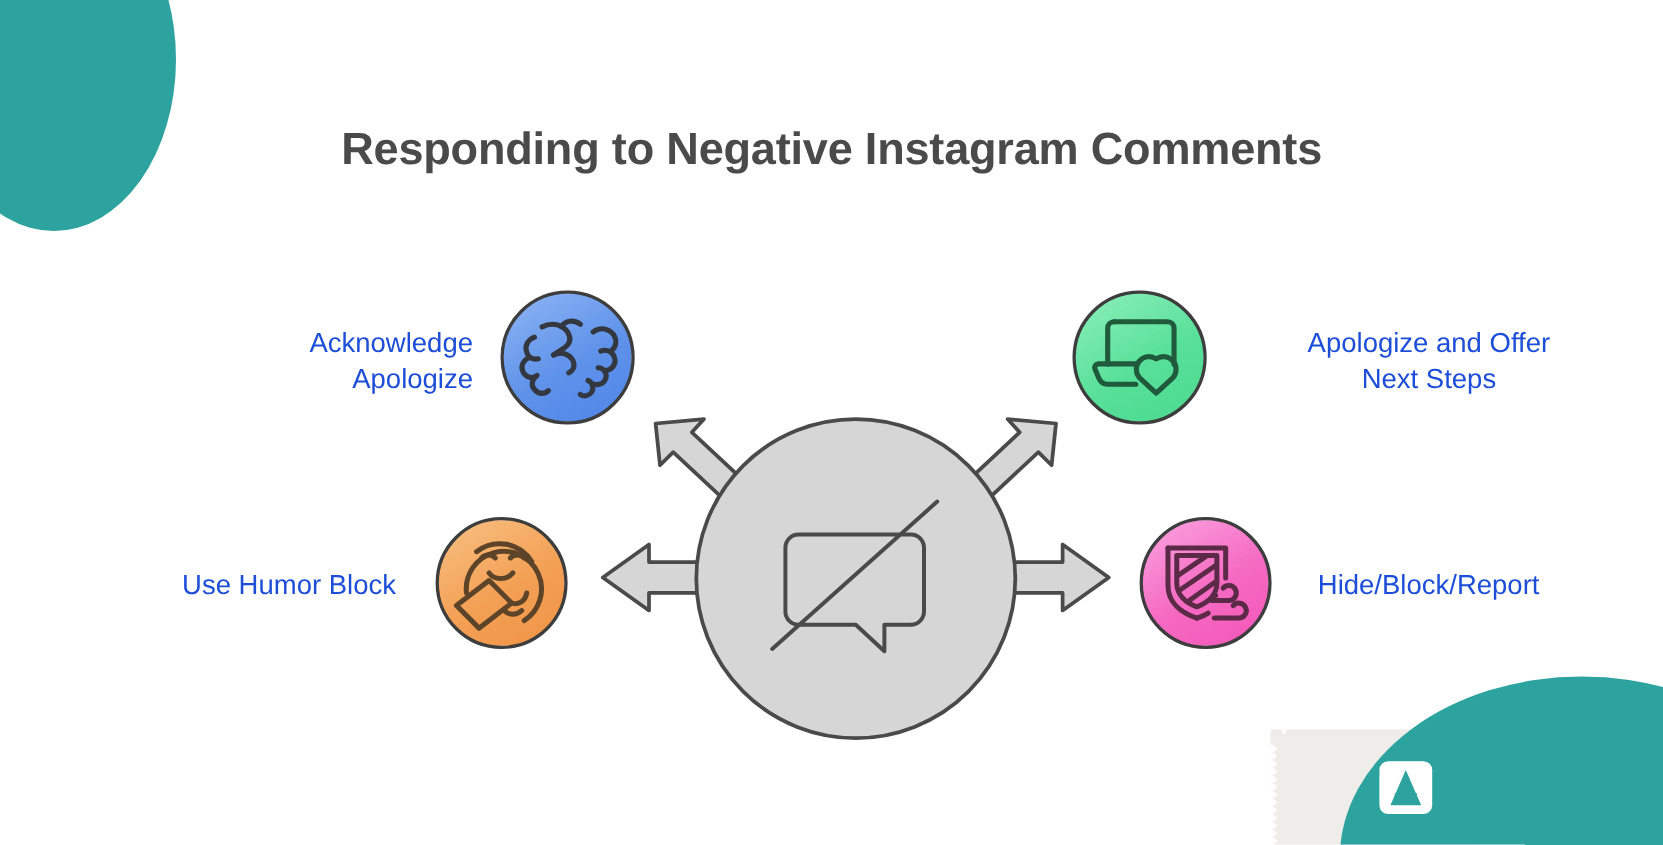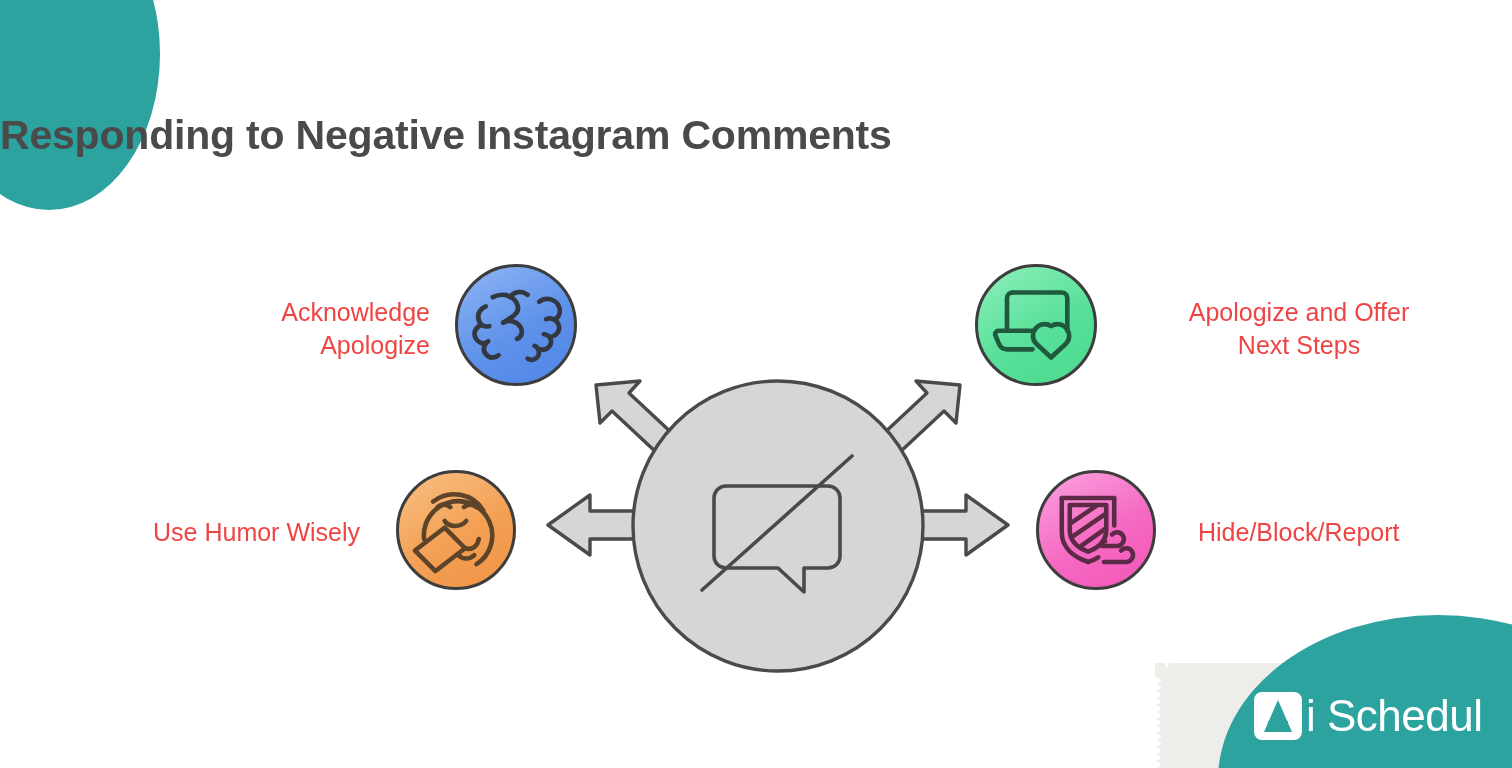--- a/index.html
+++ b/index.html
@@ -44,20 +44,21 @@
     width: 190px;
     height: 105px;
   }
 
   
   .title {
     position: absolute;
     left: 0;
     top: 112px;
     width: 1512px;
+    text-align: center;
     font-size: 41px;
     font-weight: bold;
     color: #4a4a4a;
     letter-spacing: -0.2px;
   }
 
   
   .center-graphic {
     position: absolute;
     left: 540px;
@@ -89,21 +90,21 @@
   }
   .node-hide {
     left: 1036px; top: 470px; width: 120px; height: 120px;
     background: linear-gradient(150deg, #fba3e0 0%, #f56ac2 55%, #f455b8 100%);
   }
 
   
   .label {
     position: absolute;
     font-size: 25px;
-    color: #ef4444;
+    color: #1d4ed8;
     line-height: 1.32;
   }
   .label-ack   { left: 160px; top: 296px; width: 270px; text-align: right; }
   .label-apo   { left: 1139px; top: 296px; width: 320px; text-align: center; }
   .label-hum   { left: 60px;  top: 516px; width: 300px; text-align: right; }
   .label-hide  { left: 1198px; top: 516px; width: 330px; text-align: left; }
 
   
   .logo {
     position: absolute;
@@ -235,30 +236,29 @@
     <div>Acknowledge</div>
     <div>Apologize</div>
   </div>
 
   <div class="label label-apo">
     <div>Apologize and Offer</div>
     <div>Next Steps</div>
   </div>
 
   <div class="label label-hum">
-    <div>Use Humor Wisely</div>
+    <div>Use Humor Block</div>
   </div>
 
   <div class="label label-hide">
     <div>Hide/Block/Report</div>
   </div>
 
   <div class="logo">
     <svg class="logo-mark" viewBox="0 0 52 52" xmlns="http://www.w3.org/2000/svg">
       <path d="M10,2 h32 a8,8 0 0,1 8,8 v32 a8,8 0 0,1 -8,8 h-32 a8,8 0 0,1 -8,-8 v-32 a8,8 0 0,1 8,-8 Z
                M26,10 L12,42 h28 Z" fill="#ffffff" fill-rule="evenodd"></path>
       <path d="M26,18 L18,38 h16 Z" fill="#2da3a0"></path>
       <rect x="16" y="31" width="20" height="4" fill="#2da3a0"></rect>
     </svg>
-    <div class="logo-text">i Schedul</div>
   </div>
 
 </div>
 
 </body></html>

